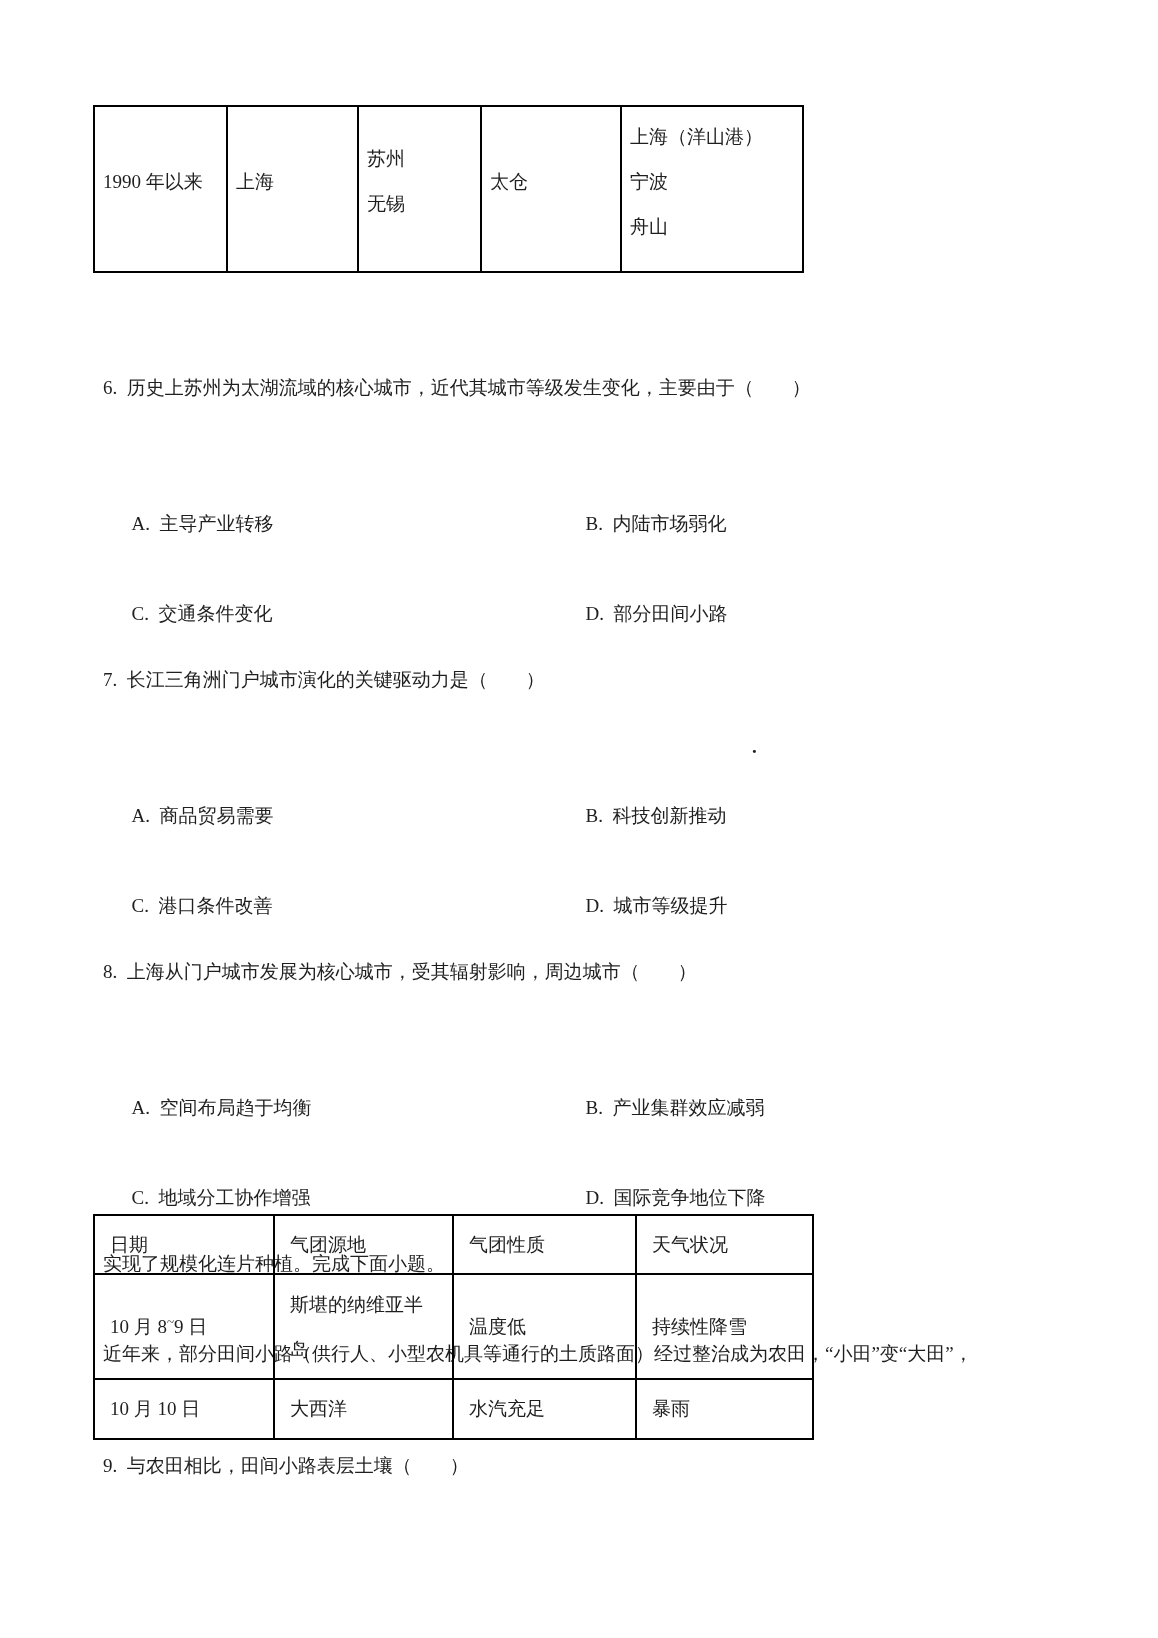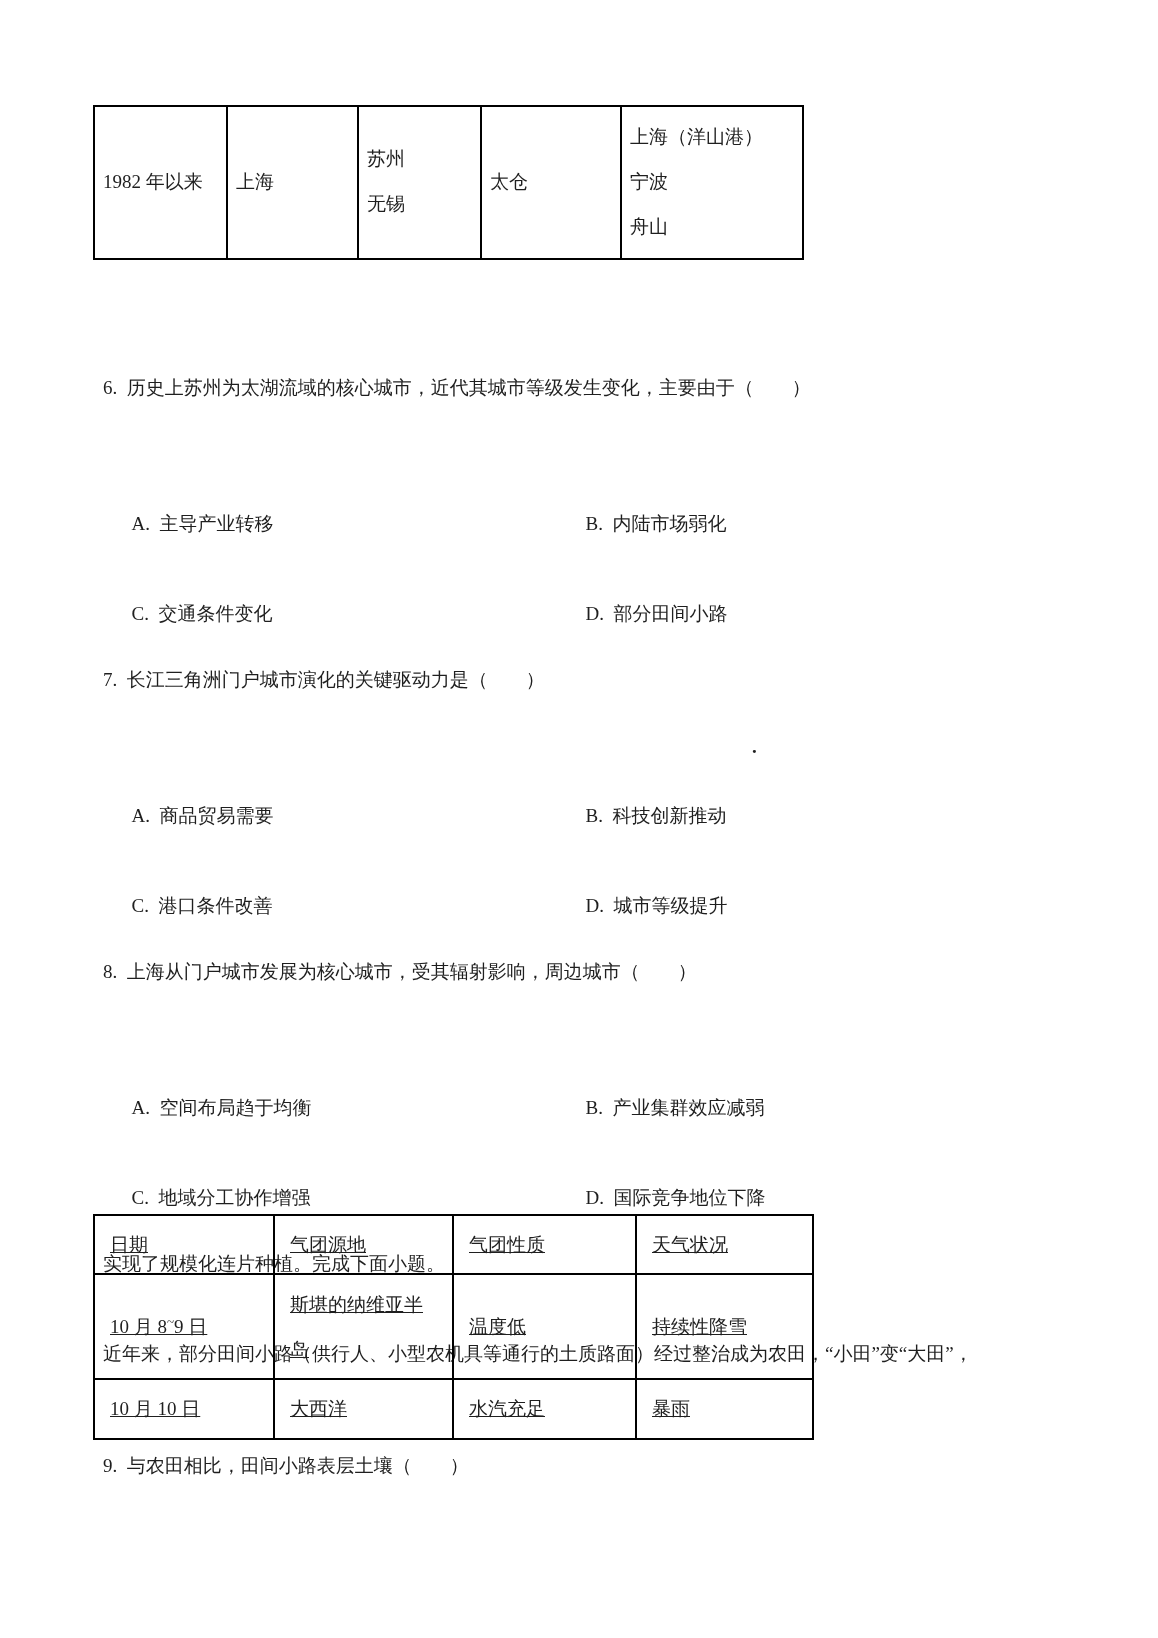--- a/index.html
+++ b/index.html
@@ -7,34 +7,34 @@
     position:relative; width:1158px; height:1638px; margin:0 auto;
     background:#ffffff; overflow:hidden;
     font-family:"Liberation Serif","DejaVu Serif",serif;
     font-size:19px; color:#1f1f1f;
   }
   table { border-collapse:collapse; table-layout:fixed; }
   td { border:2px solid #000000; vertical-align:middle; overflow:hidden; }
 
   
   .city-table { position:absolute; left:93px; top:105px; width:709px; }
-  .city-table td { height:148px; padding:0 5px 3px 8px; }
+  .city-table td { height:148px; padding:0 5px 16px 8px; }
   .cell-line { line-height:45px; white-space:nowrap; }
 
   
   .questions { position:absolute; left:103px; top:299px; width:1012px; white-space:pre-wrap; }
   .line { height:46px; line-height:46px; }
   .indent { text-indent:38px; }
   .opt2 .opt-a { display:inline-block; width:454px; }
   .sup { position:relative; top:-7px; font-size:13px; }
   .stray-dot { position:absolute; left:752px; top:736px; height:22px; line-height:22px; font-weight:bold; }
 
   
   .weather-table { position:absolute; left:93px; top:1214px; width:719px; }
-  .weather-table td { padding:0 6px 0 15px;text-decoration:underline; }
+  .weather-table td { padding:0 6px 0 15px; }
   .weather-table .hdr td { height:57px; }
   .weather-table .row2 td { height:103px; }
   .weather-table .row3 td { height:58px;margin-top:16px; }
   .wrap-cell { width:141px; line-height:45px; }
 </style>
 </head>
 <body>
 
 <div class="page">
 
@@ -42,21 +42,21 @@
     <colgroup>
       <col style="width:133px">
         <col style="width:131px">
         <col style="width:123px">
       <col style="width:140px">
         <col style="width:182px">
     </colgroup>
     <tbody>
         <tr>
       <td>
-        <div class="cell-line">1982 年以来</div>
+        <div class="cell-line">1990 年以来</div>
       </td>
       <td>
         <div class="cell-line">上海</div>
       </td>
       <td>
         <div class="cell-line">苏州</div>
         <div class="cell-line">无锡</div>
       </td>
       <td>
         <div class="cell-line">太仓</div>

